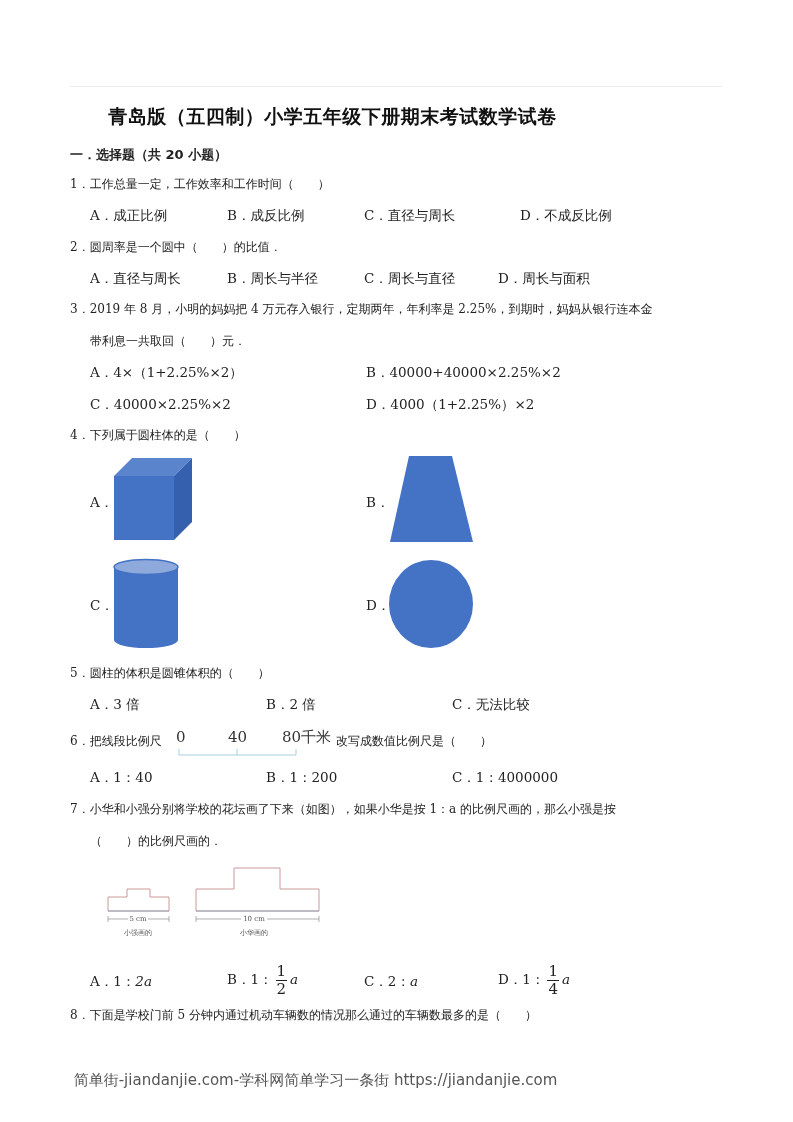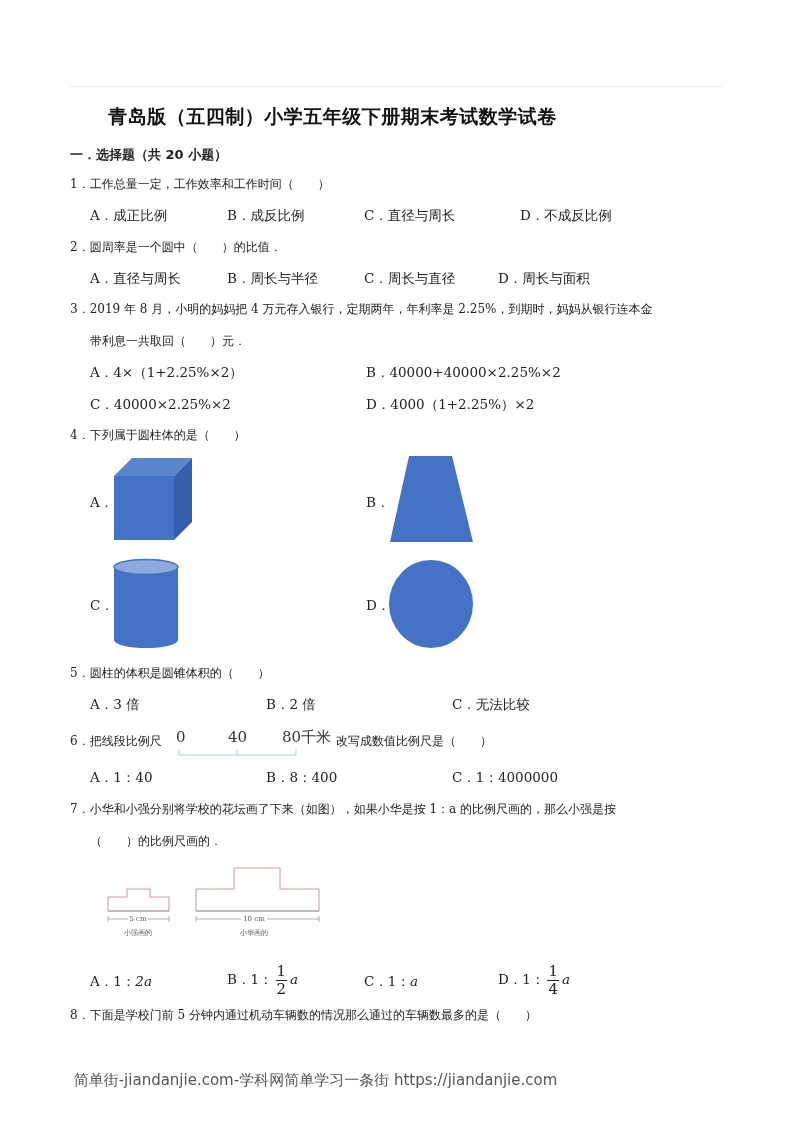--- a/index.html
+++ b/index.html
@@ -110,21 +110,21 @@
     <span class="scale-label" style="left:104px;">80千米</span>
     <svg style="position:absolute;left:0;top:13px;" width="120" height="10">
       <line x1="1" y1="8" x2="118" y2="8" stroke="#a8cfe0" stroke-width="1.2"></line>
       <line x1="1" y1="2" x2="1" y2="8" stroke="#a8cfe0" stroke-width="1"></line>
       <line x1="59" y1="2" x2="59" y2="8" stroke="#a8cfe0" stroke-width="1"></line>
       <line x1="118" y1="2" x2="118" y2="8" stroke="#a8cfe0" stroke-width="1"></line>
     </svg>
   </div>
   <div class="abs q" style="left:336px;top:733px;">改写成数值比例尺是（　　）</div>
   <div class="abs opt" style="left:90px;top:769px;">A．1：40</div>
-  <div class="abs opt" style="left:266px;top:769px;">B．8：400</div>
+  <div class="abs opt" style="left:266px;top:769px;">B．1：200</div>
   <div class="abs opt" style="left:452px;top:769px;">C．1：4000000</div>
 </div>
 
 <div>
   <div class="abs q" style="left:70px;top:801px;">
     <span>7．</span><span>小华和小强分别将学校的花坛画了下来（如图），如果小华是按 1：a 的比例尺画的，那么小强是按</span>
   </div>
   <div class="abs q" style="left:90px;top:833px;">（　　）的比例尺画的．</div>
 
   <svg class="abs" style="left:95px;top:862px;" width="250" height="90" viewBox="0 0 250 90">
@@ -150,21 +150,21 @@
   <div class="abs opt" style="left:90px;top:973px;">
     <span>A．1：</span><span class="italic">2a</span>
   </div>
   <div class="abs opt" style="left:227px;top:964px;">
     <span>B．1：</span><span class="frac">
         <span class="num">1</span>
         <span class="den">2</span>
       </span><span class="italic">a</span>
   </div>
   <div class="abs opt" style="left:364px;top:973px;">
-    <span>C．1：</span><span class="italic">a</span>
+    <span>C．2：</span><span class="italic">a</span>
   </div>
   <div class="abs opt" style="left:498px;top:964px;">
     <span>D．1：</span><span class="frac">
         <span class="num">1</span>
         <span class="den">4</span>
       </span><span class="italic">a</span>
   </div>
 </div>
 
 <div>

